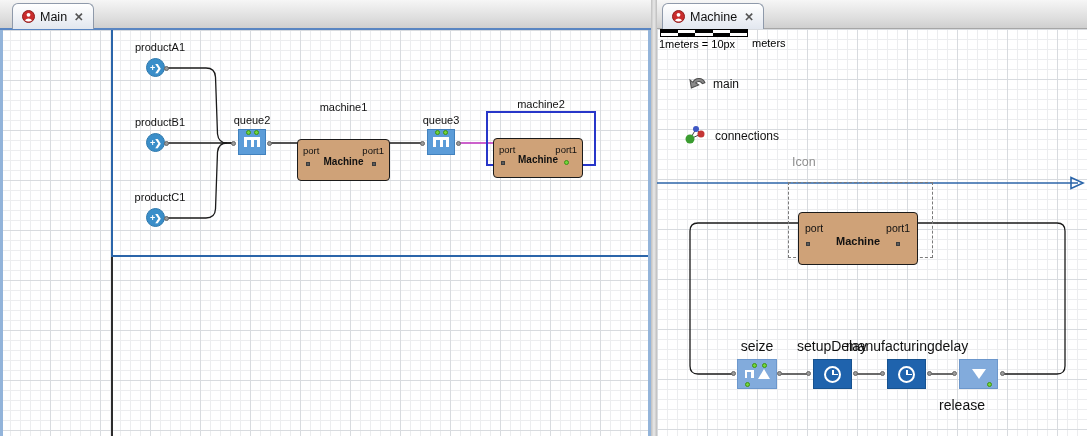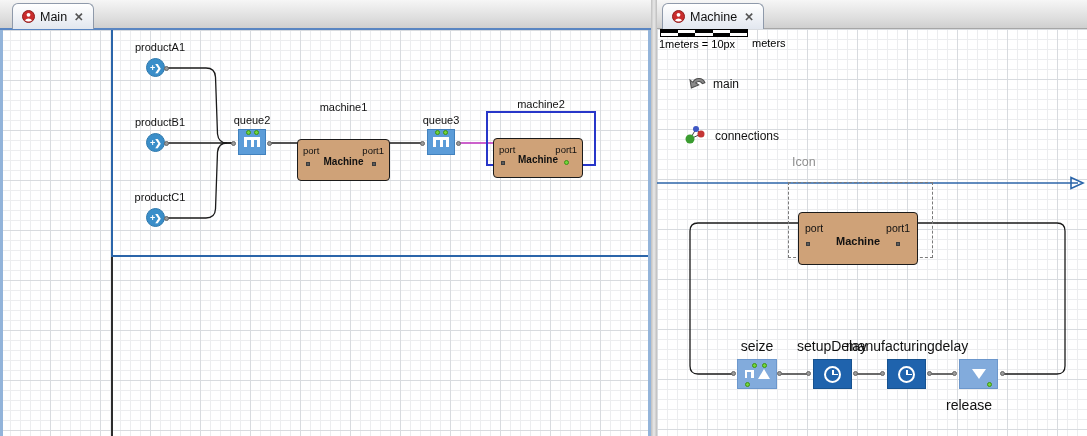--- a/index.html
+++ b/index.html
@@ -244,21 +244,21 @@
       <span class="pl" style="font-size:10.5px;left:6px;top:9px">port</span>
       <span class="pr" style="font-size:10.5px;right:7px;top:9px">port1</span>
       <span class="mc" style="top:22px;font-size:11px">Machine</span>
       <span class="psq" style="left:7px;top:29px"></span>
       <span class="psq" style="left:97px;top:29px"></span>
     </div>
 
     <div class="flabel" style="left:50px;top:309px;width:100px">seize</div>
     <div class="flabel" style="left:125px;top:309px;width:100px">setupDelay</div>
     <div class="flabel" style="left:189px;top:309px;width:120px">manufacturingdelay</div>
-    <div class="flabel" style="left:262px;top:368px;width:100px">release</div>
+    <div class="flabel" style="left:255px;top:368px;width:100px">release</div>
 
     <div class="fblock fb-light" style="left:80px;top:330px">
       <div class="pi">
           <i></i>
           <i></i>
         </div>
       <div class="tri-up"></div>
       <span class="gdot" style="left:14px;top:3px"></span>
       <span class="gdot" style="left:24px;top:3px"></span>
       <span class="gdot" style="left:7px;top:22px"></span>

